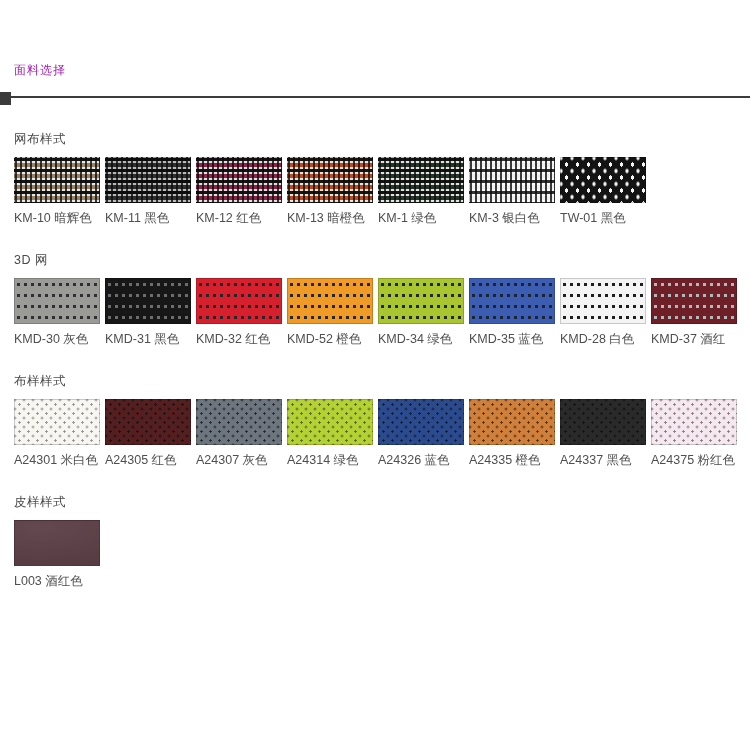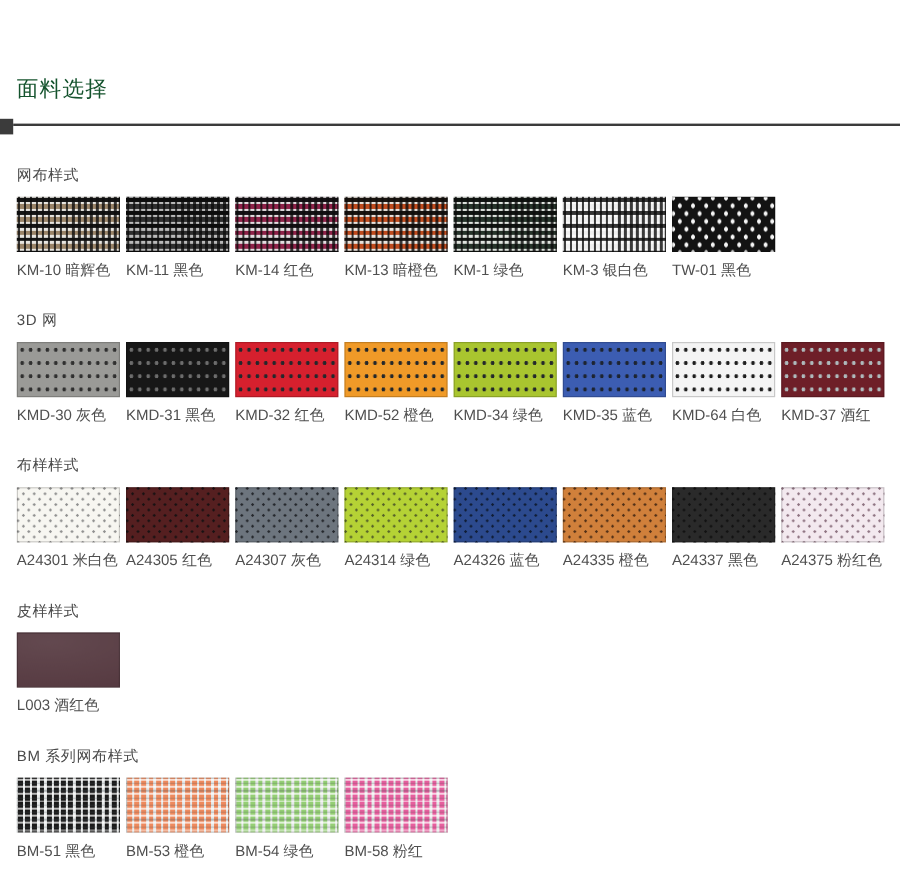--- a/index.html
+++ b/index.html
@@ -2,21 +2,21 @@
 <html><head>
 <meta charset="utf-8">
 <style>
   html,body{margin:0;padding:0;}
   body{
     width:750px;height:735px;background:#ffffff;overflow:hidden;
     font-family:"Liberation Sans","DejaVu Sans",sans-serif;
     color:#4a4a4a;
   }
   .page{position:relative;width:750px;height:735px;}
-  .header-title{margin:62px 0 0 14px;font-size:18px;color:#14532d;letter-spacing:1px;}
+  .header-title{margin:62px 0 0 14px;font-size:12px;color:#a21caf;letter-spacing:1px;}
   .divider{position:relative;margin-top:13px;height:14px;}
   .divider-square{position:absolute;left:0;top:0;width:11px;height:13px;background:#3b3b3b;}
   .divider-line{position:absolute;left:11px;right:0;top:4px;height:2px;background:#3b3b3b;}
   .section{margin-top:25px;}
   .section-title{margin-left:14px;font-size:12.5px;color:#4a4a4a;letter-spacing:0.5px;}
   .swatch-row{display:flex;gap:5px;margin:9px 0 0 14px;}
   .swatch-cell{width:86px;flex:0 0 86px;}
   .tile{width:86px;height:46px;box-sizing:border-box;border:1px solid rgba(0,0,0,0.18);}
   .swatch-label{margin-top:7px;font-size:12.5px;color:#4f4f4f;white-space:nowrap;}
 
@@ -76,21 +76,21 @@
           <div class="swatch-cell">
             <div class="tile sw-weave" style="--a: #9a8468; --d: #141414; --w: #e8e6e1;"></div>
             <div class="swatch-label">KM-10 暗辉色</div>
           </div>
           <div class="swatch-cell">
             <div class="tile sw-weave" style="--a: #2e2e2e; --d: #0c0c0c; --w: #b9b9b9;"></div>
             <div class="swatch-label">KM-11 黑色</div>
           </div>
           <div class="swatch-cell">
             <div class="tile sw-weave" style="--a: #8e2148; --d: #141014; --w: #e3dde0;"></div>
-            <div class="swatch-label">KM-14 红色</div>
+            <div class="swatch-label">KM-12 红色</div>
           </div>
           <div class="swatch-cell">
             <div class="tile sw-weave" style="--a: #bf4a1c; --d: #1a130e; --w: #e8e2dc;"></div>
             <div class="swatch-label">KM-13 暗橙色</div>
           </div>
           <div class="swatch-cell">
             <div class="tile sw-weave" style="--a: #26342a; --d: #101511; --w: #dfe3de;"></div>
             <div class="swatch-label">KM-1 绿色</div>
           </div>
           <div class="swatch-cell">
@@ -125,21 +125,21 @@
           <div class="swatch-cell">
             <div class="tile sw-mesh3d" style="--a: #a9c52f; --m: #23272b;"></div>
             <div class="swatch-label">KMD-34 绿色</div>
           </div>
           <div class="swatch-cell">
             <div class="tile sw-mesh3d" style="--a: #3c5db2; --m: #1d2430;"></div>
             <div class="swatch-label">KMD-35 蓝色</div>
           </div>
           <div class="swatch-cell">
             <div class="tile sw-mesh3d" style="--a: #f4f4f4; --m: #1e1e1e;"></div>
-            <div class="swatch-label">KMD-64 白色</div>
+            <div class="swatch-label">KMD-28 白色</div>
           </div>
           <div class="swatch-cell">
             <div class="tile sw-mesh3d" style="--a: #6e1f28; --m: #aebabc;"></div>
             <div class="swatch-label">KMD-37 酒红</div>
           </div>
         </div>
       </section>
       <section class="section">
         <div class="section-title">布样样式</div>
         <div class="swatch-row">
@@ -179,36 +179,15 @@
       </section>
       <section class="section">
         <div class="section-title">皮样样式</div>
         <div class="swatch-row">
           <div class="swatch-cell">
             <div class="tile sw-leather" style="--a: #573b42;"></div>
             <div class="swatch-label">L003 酒红色</div>
           </div>
         </div>
       </section>
-      <section class="section">
-        <div class="section-title">BM 系列网布样式</div>
-        <div class="swatch-row">
-          <div class="swatch-cell">
-            <div class="tile sw-bm" style="--a: #1a1a1a;"></div>
-            <div class="swatch-label">BM-51 黑色</div>
-          </div>
-          <div class="swatch-cell">
-            <div class="tile sw-bm" style="--a: #ee8a5e;"></div>
-            <div class="swatch-label">BM-53 橙色</div>
-          </div>
-          <div class="swatch-cell">
-            <div class="tile sw-bm" style="--a: #95cf75;"></div>
-            <div class="swatch-label">BM-54 绿色</div>
-          </div>
-          <div class="swatch-cell">
-            <div class="tile sw-bm" style="--a: #e75f9e;"></div>
-            <div class="swatch-label">BM-58 粉红</div>
-          </div>
-        </div>
-      </section>
     </div>
 
 </div>
 
 </body></html>

